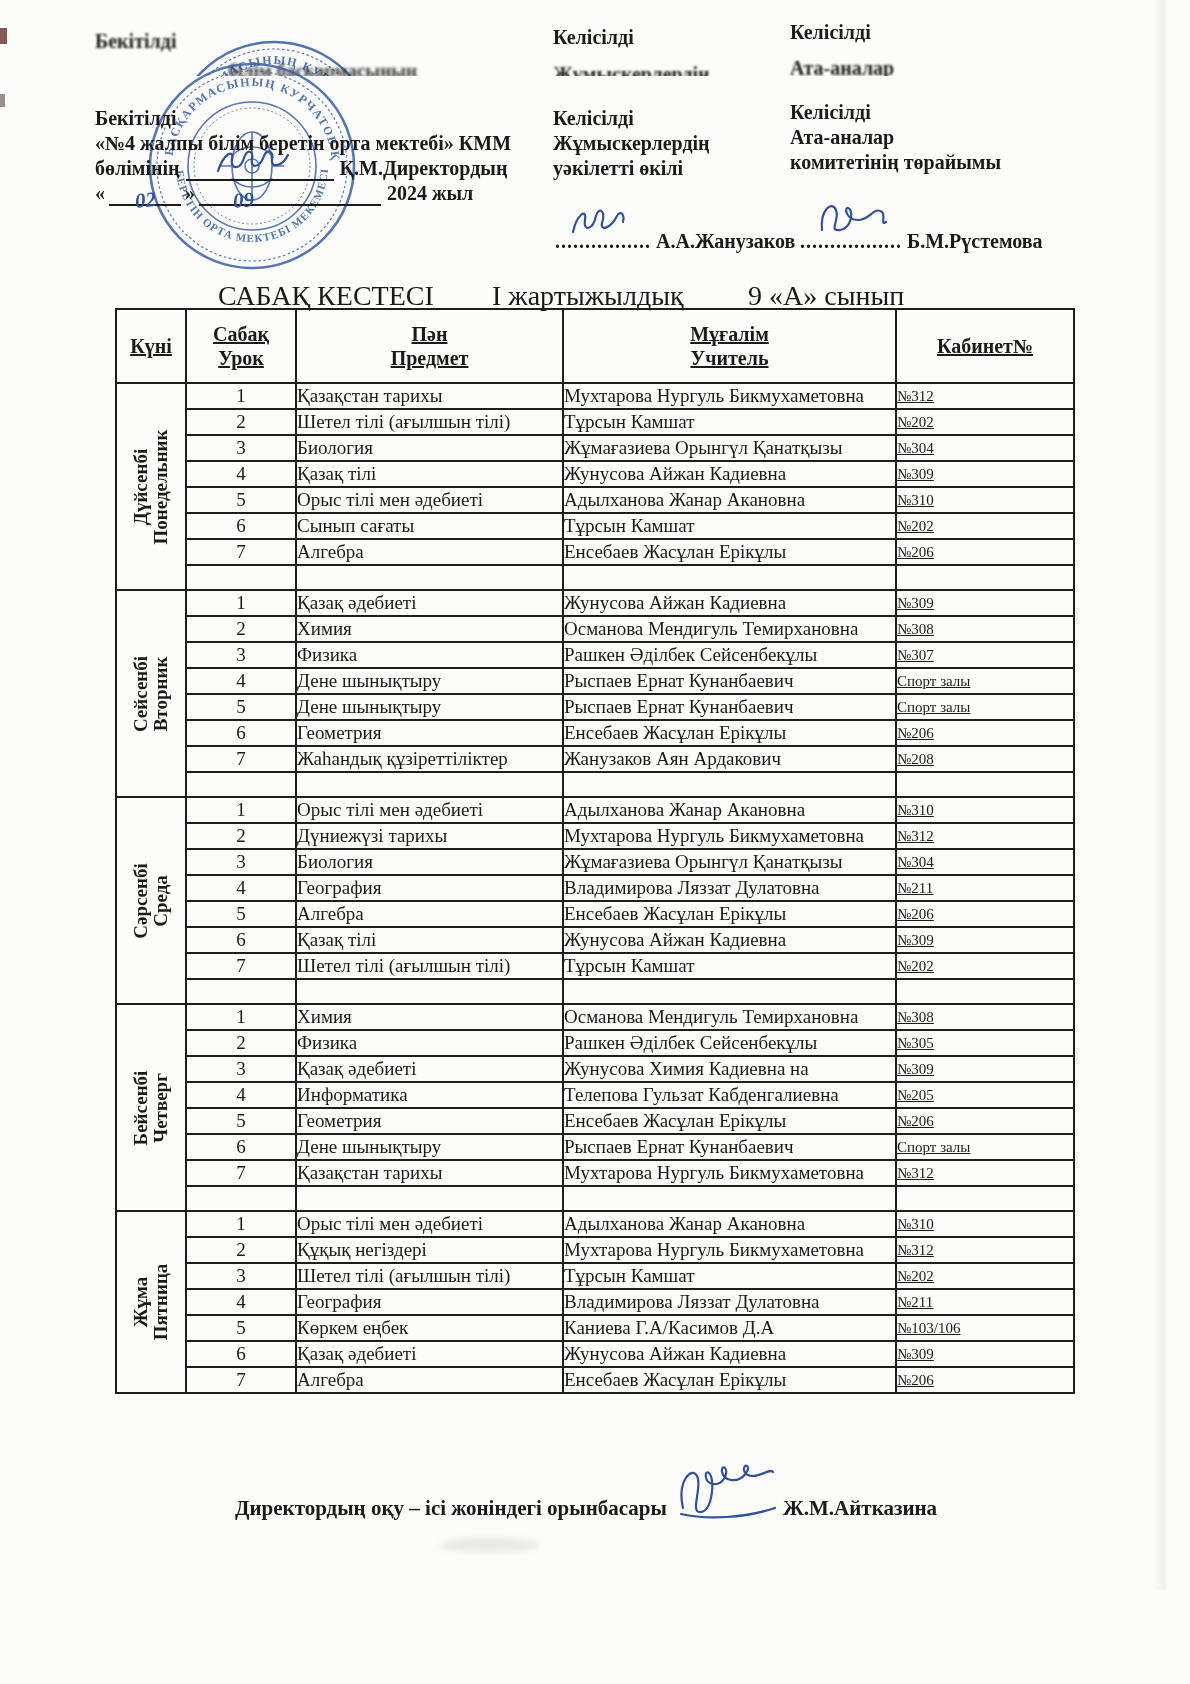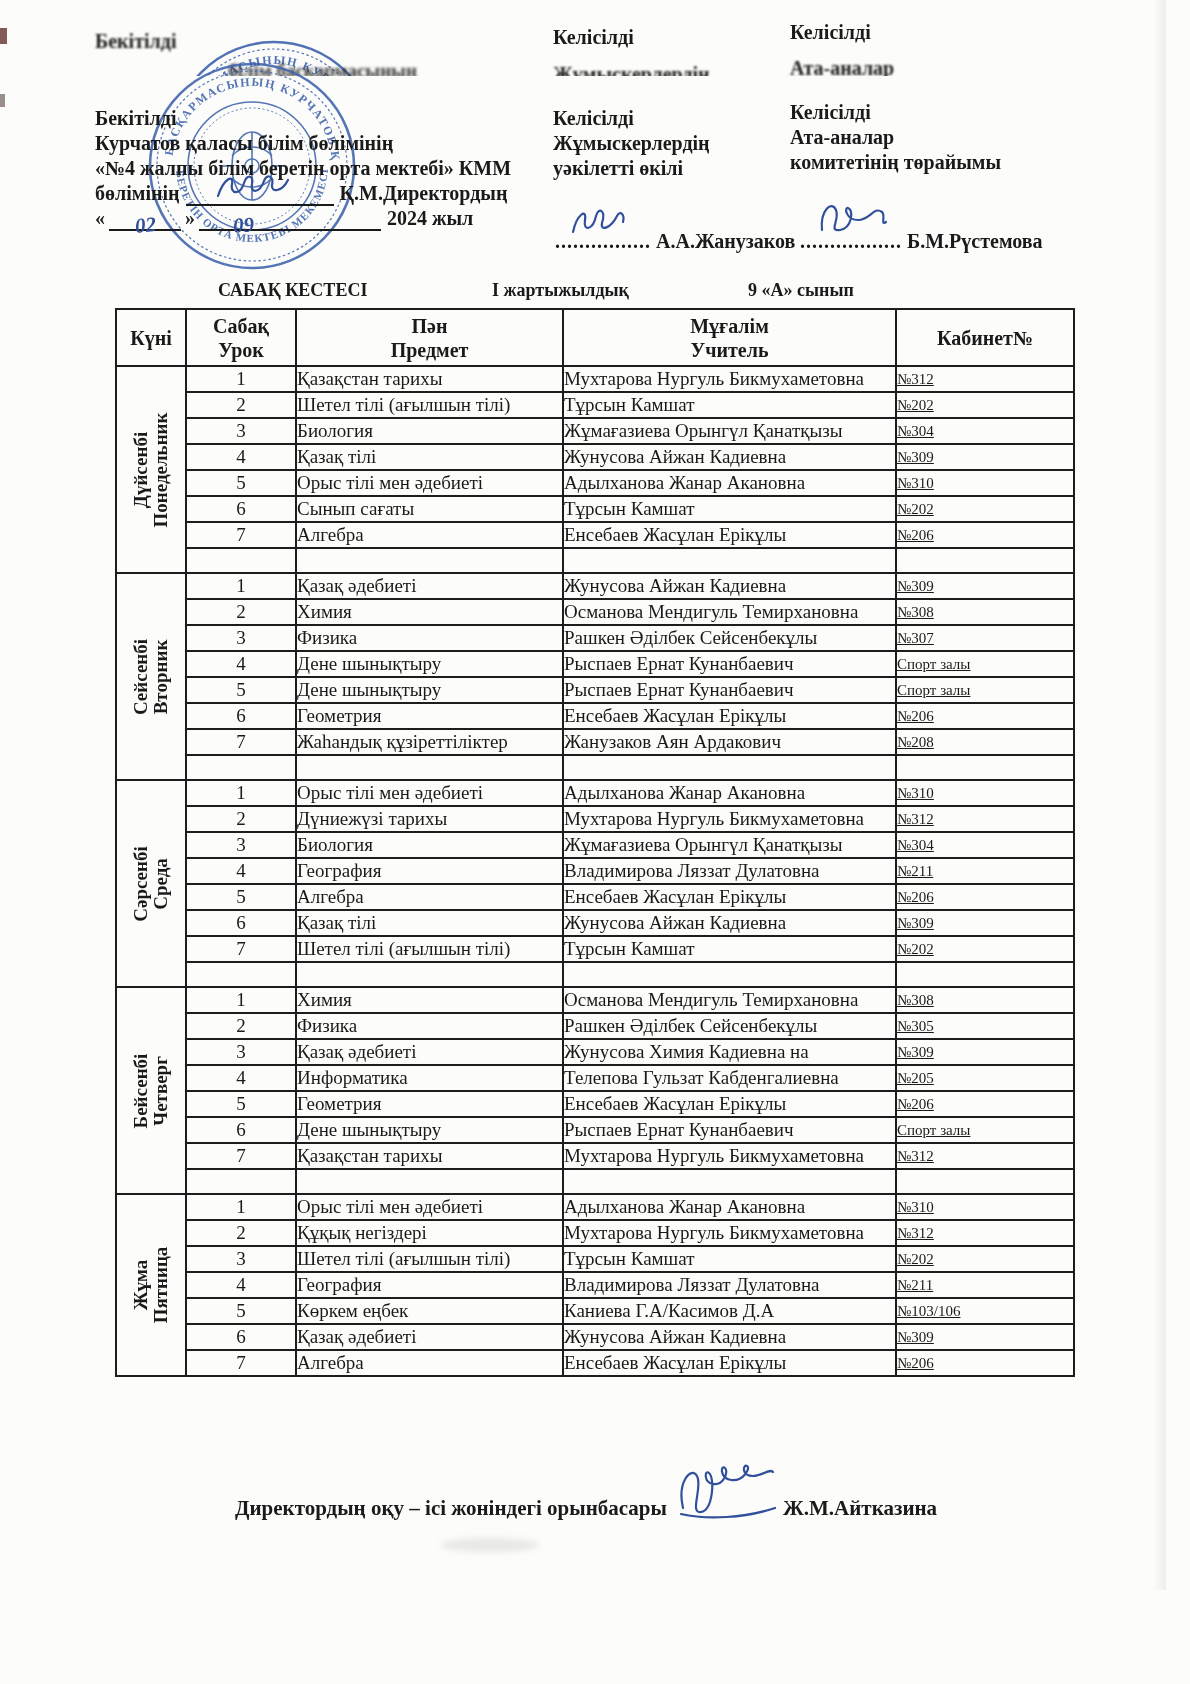--- a/index.html
+++ b/index.html
@@ -28,26 +28,26 @@
   .u-line { display:inline-block; border-bottom:2px solid #1a1a1a; height:18px; vertical-align:bottom; position:relative; }
   .u-dir { width:148px; margin:0 6px; }
   .u-day { width:72px; margin:0 4px; text-align:center; }
   .u-month { width:182px; margin:0 6px 0 4px; text-align:left; }
   .hand { font-style:italic; color:#31509c; font-size:21px; position:relative; top:2px; }
   .sig-abs { position:absolute; }
   .agree { position:absolute; font-weight:bold; font-size:20px; line-height:25px; z-index:2; }
   .agree-sign { position:absolute; font-weight:bold; font-size:20px; white-space:nowrap; z-index:2; }
   .agree-sign .dots { letter-spacing:1px; }
   
-  .t-title { position:absolute; top:280px; font-weight:bold; font-size:18px; z-index:2; }
+  .t-title { position:absolute; top:280px; font-weight:normal; font-size:28px; z-index:2; }
   .table-wrap { position:absolute; left:115px; top:308px; z-index:2; }
   table.sched { border-collapse:collapse; table-layout:fixed; width:958px; background:transparent; }
   table.sched th, table.sched td { border:2px solid #1d1d1d; padding:0; }
   table.sched th { font-size:20px; font-weight:bold; line-height:24px; }
-  .hdr-row { height:57px; }
+  .hdr-row { height:74px;text-decoration:underline; }
   .col-day  { width:70px; }
   .col-num  { width:110px; }
   .col-subj { width:267px; }
   .col-teach{ width:333px; }
   .col-room { width:178px; }
   tr.lesson-row { height:26px; }
   tr.spacer-row { height:25px; }
   td.c-num  { text-align:center; font-size:19px; }
   td.c-subj, td.c-teach { font-size:19px; padding-left:9px; }
   td.c-room { font-size:15px; padding-left:10px;text-decoration:underline; }
@@ -111,21 +111,20 @@
           <circle cx="106" cy="106" r="7"></circle>
           <path d="M74 106 L86 106 M126 106 L138 106"></path>
         </g>
       </g>
     </defs>
     <use href="#stampdef"></use>
   </svg>
 
   <div class="approval">
     <div>Бекітілді</div>
-    <div>Курчатов қаласы білім бөлімінің</div>
     <div>«№4 жалпы білім беретін орта мектебі» КММ</div>
     <div>
       <span>бөлімінің</span><span class="u-line u-dir"><svg class="sig-abs" style="left:28px; top:-16px;" width="86" height="34" viewBox="0 0 86 34">
             <path class="sig-stroke" d="M4 26 C10 8 20 4 18 14 C16 24 26 26 30 13 C33 4 40 5 38 14 C36 24 46 23 50 11 C53 3 60 6 58 15 C57 23 68 22 74 10"></path>
           </svg></span><span>Қ.М.Директордың</span>
     </div>
     <div>
       <span>«</span><span class="u-line u-day"><span class="hand" style="display:inline-block; transform:rotate(-6deg);">02</span></span><span>»</span><span class="u-line u-month"><span class="hand" style="display:inline-block; margin-left:34px; transform:rotate(-4deg);">09</span></span><span>2024 жыл</span>
     </div>
   </div>

